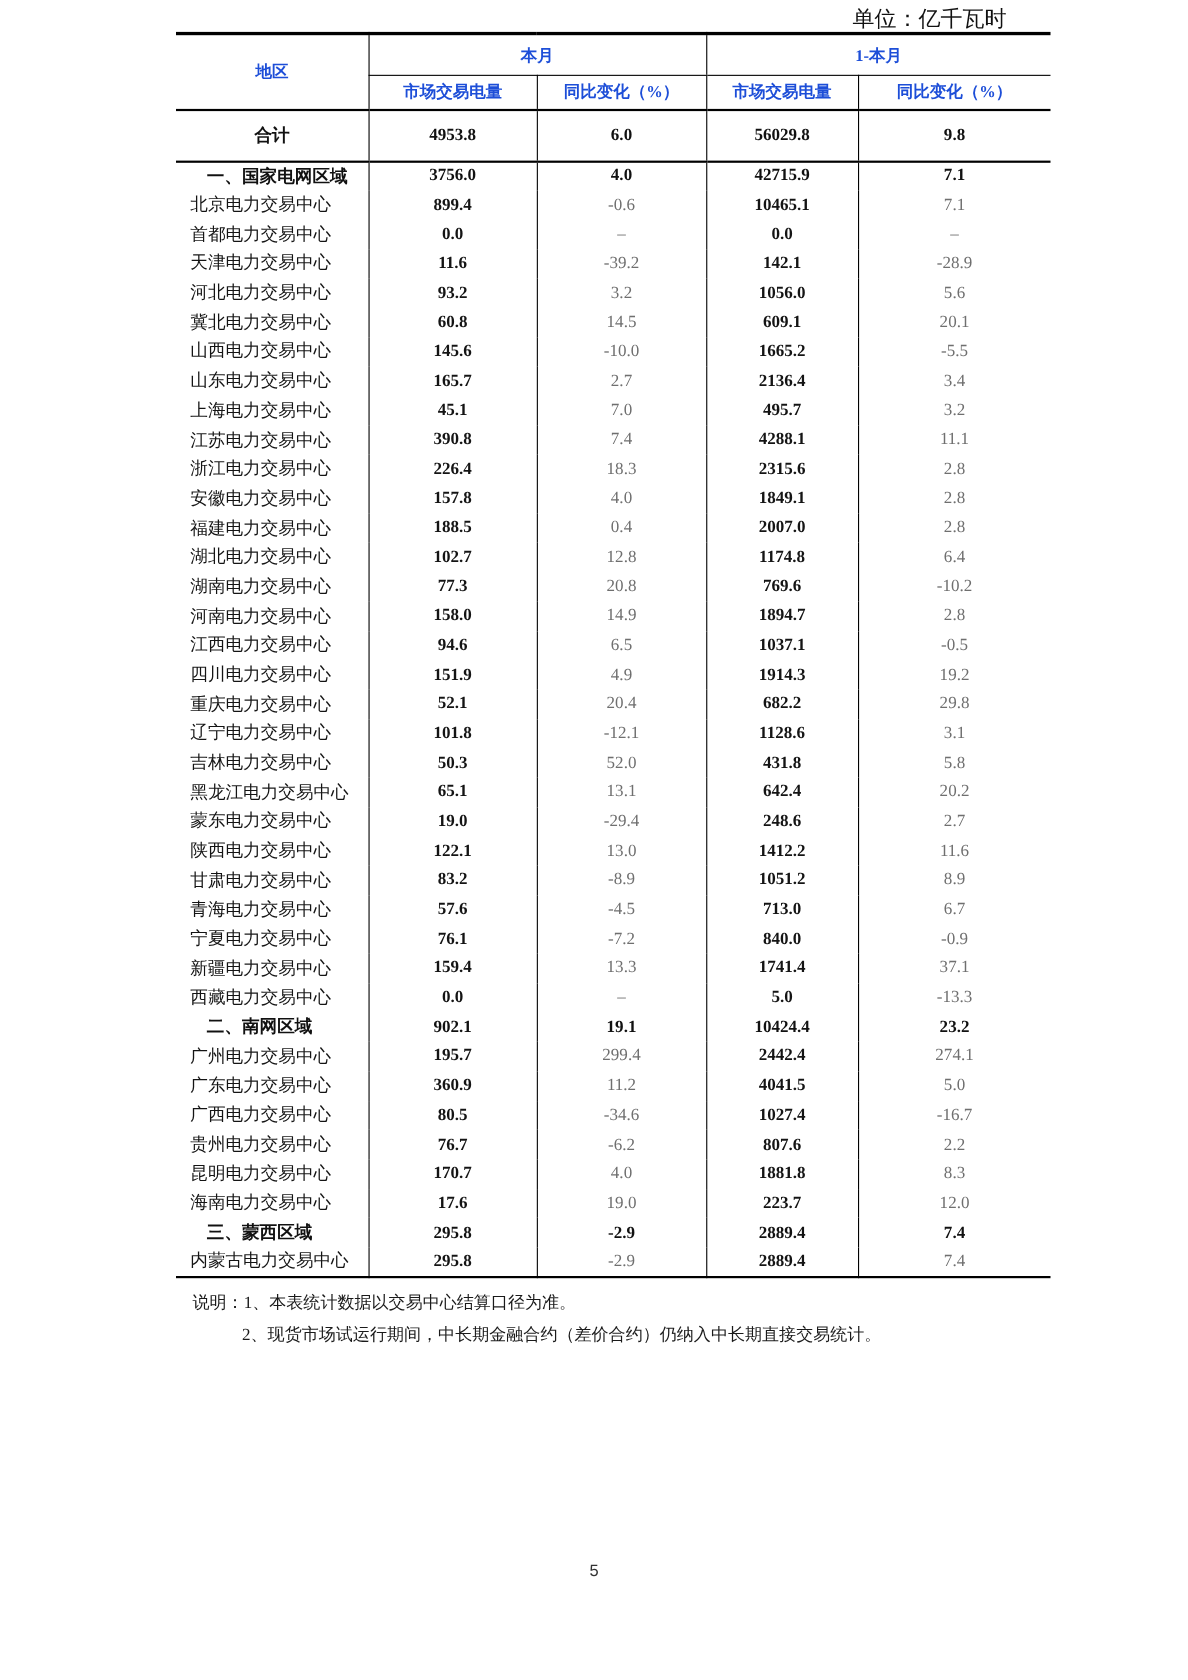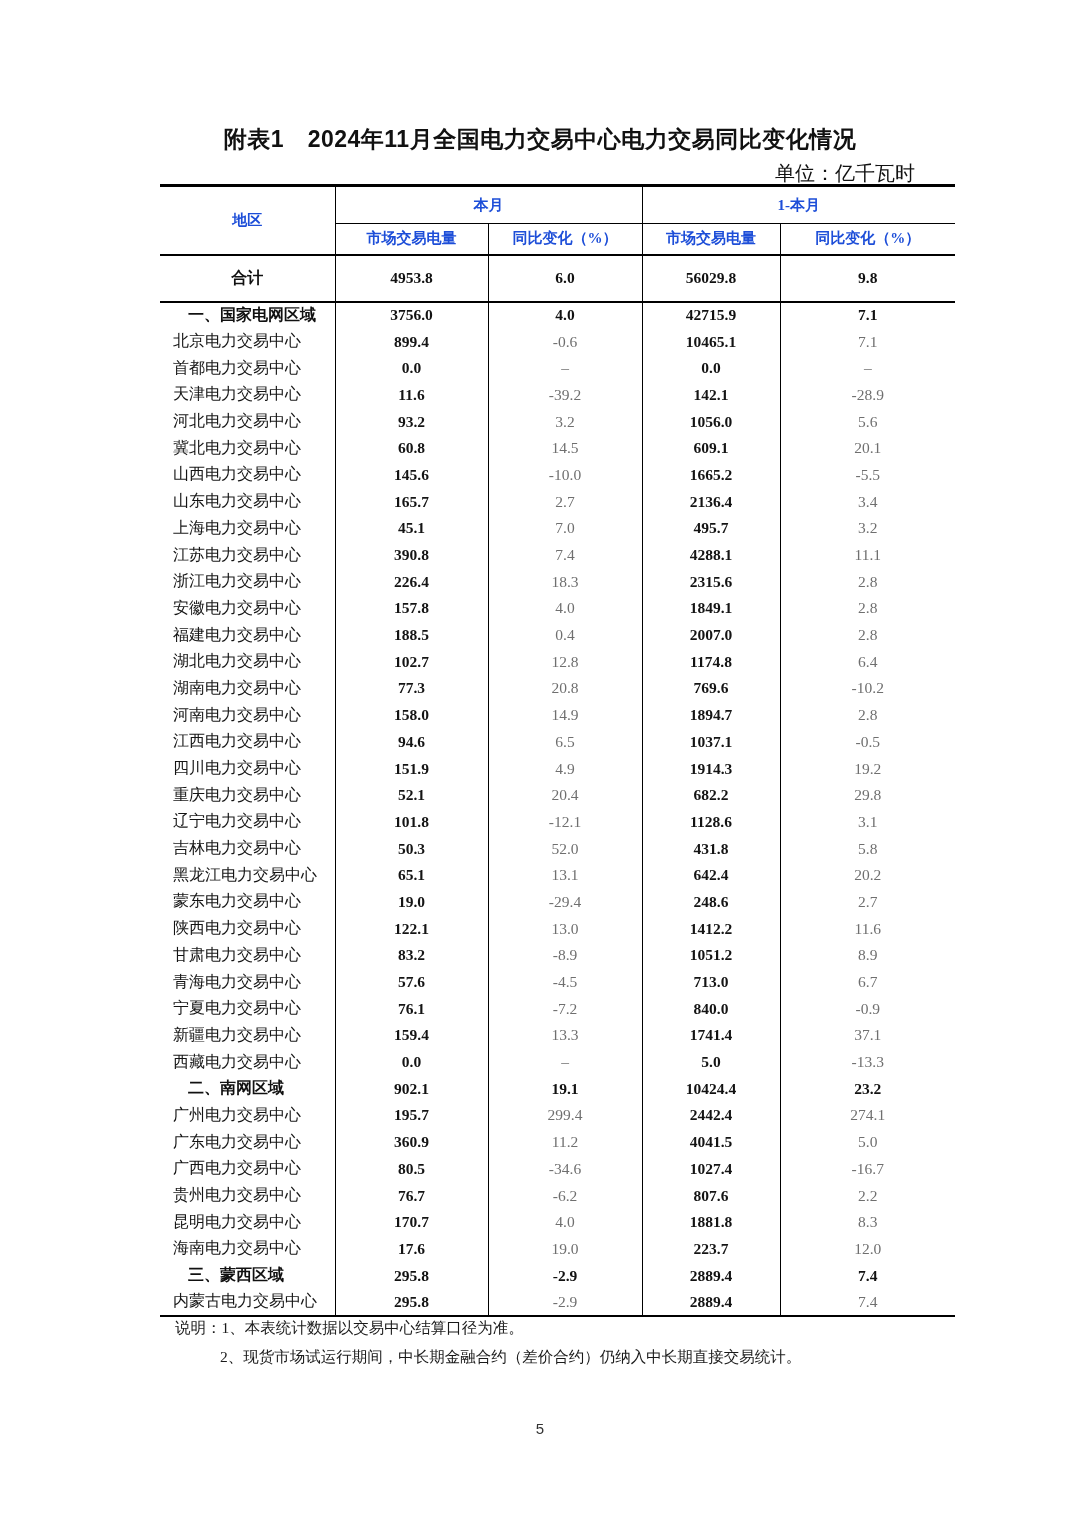--- a/index.html
+++ b/index.html
@@ -75,40 +75,39 @@
   tr.section-row td.region { padding-left:28px; }
 
   tr.total-row td {
     height:47px;
     font-weight:700;
     color:#111;
     border-bottom:2.5px solid #000;
   }
   tr.total-row td.region { text-align:center; padding-left:0; }
 
-  .notes { font-size:15.5px; color:#1a1a1a; line-height:21px; }
+  .notes { margin-top:12px; font-size:15.5px; color:#1a1a1a; line-height:21px; }
   .note-line1 { padding-left:15px; }
   .note-line2 { padding-left:60px; margin-top:8px; }
 
   .page-number {
     position:absolute;
     left:0; top:1420px;
     width:1080px;
     text-align:center;
     font-family:"Liberation Sans", sans-serif;
     font-size:15px;
     color:#333;
   }
 </style>
 </head>
 <body>
 
 <div class="page">
 
-  <h1 class="doc-title">附表1　2024年11月全国电力交易中心电力交易同比变化情况</h1>
 
   <div class="content">
 
     <div class="unit-note">单位：亿千瓦时</div>
 
     <table class="data-table">
       <colgroup>
         <col class="c1">
           <col class="c2">
           <col class="c3">

